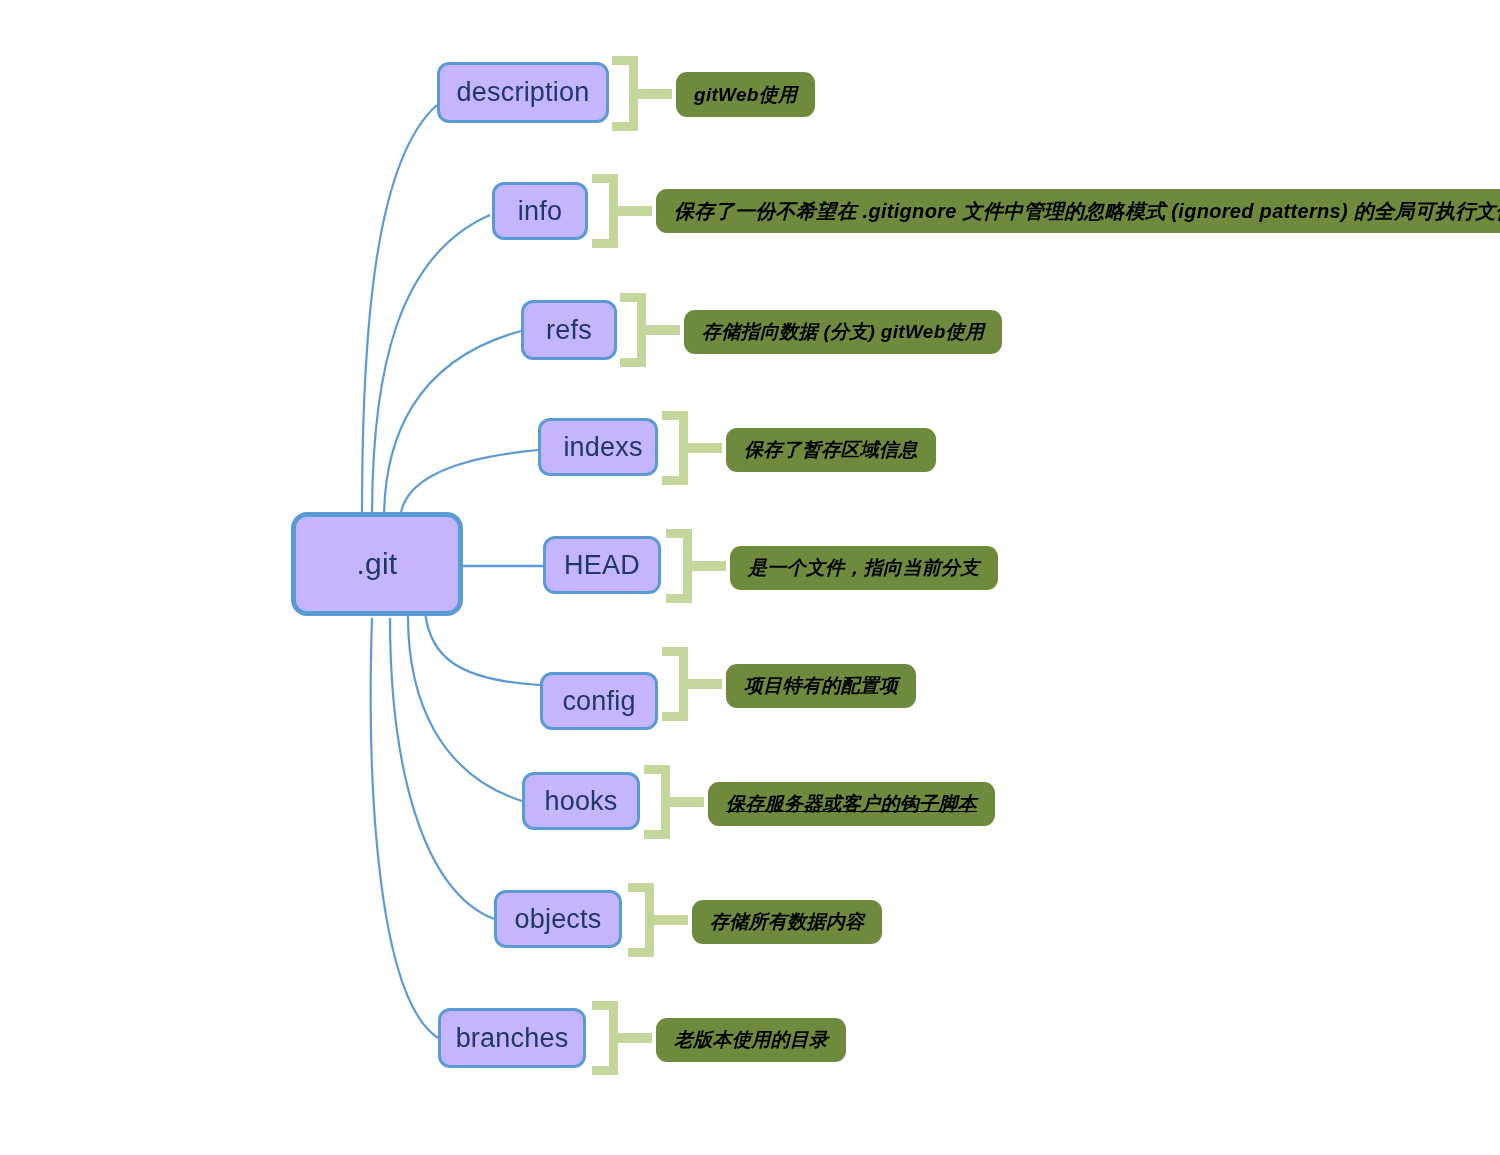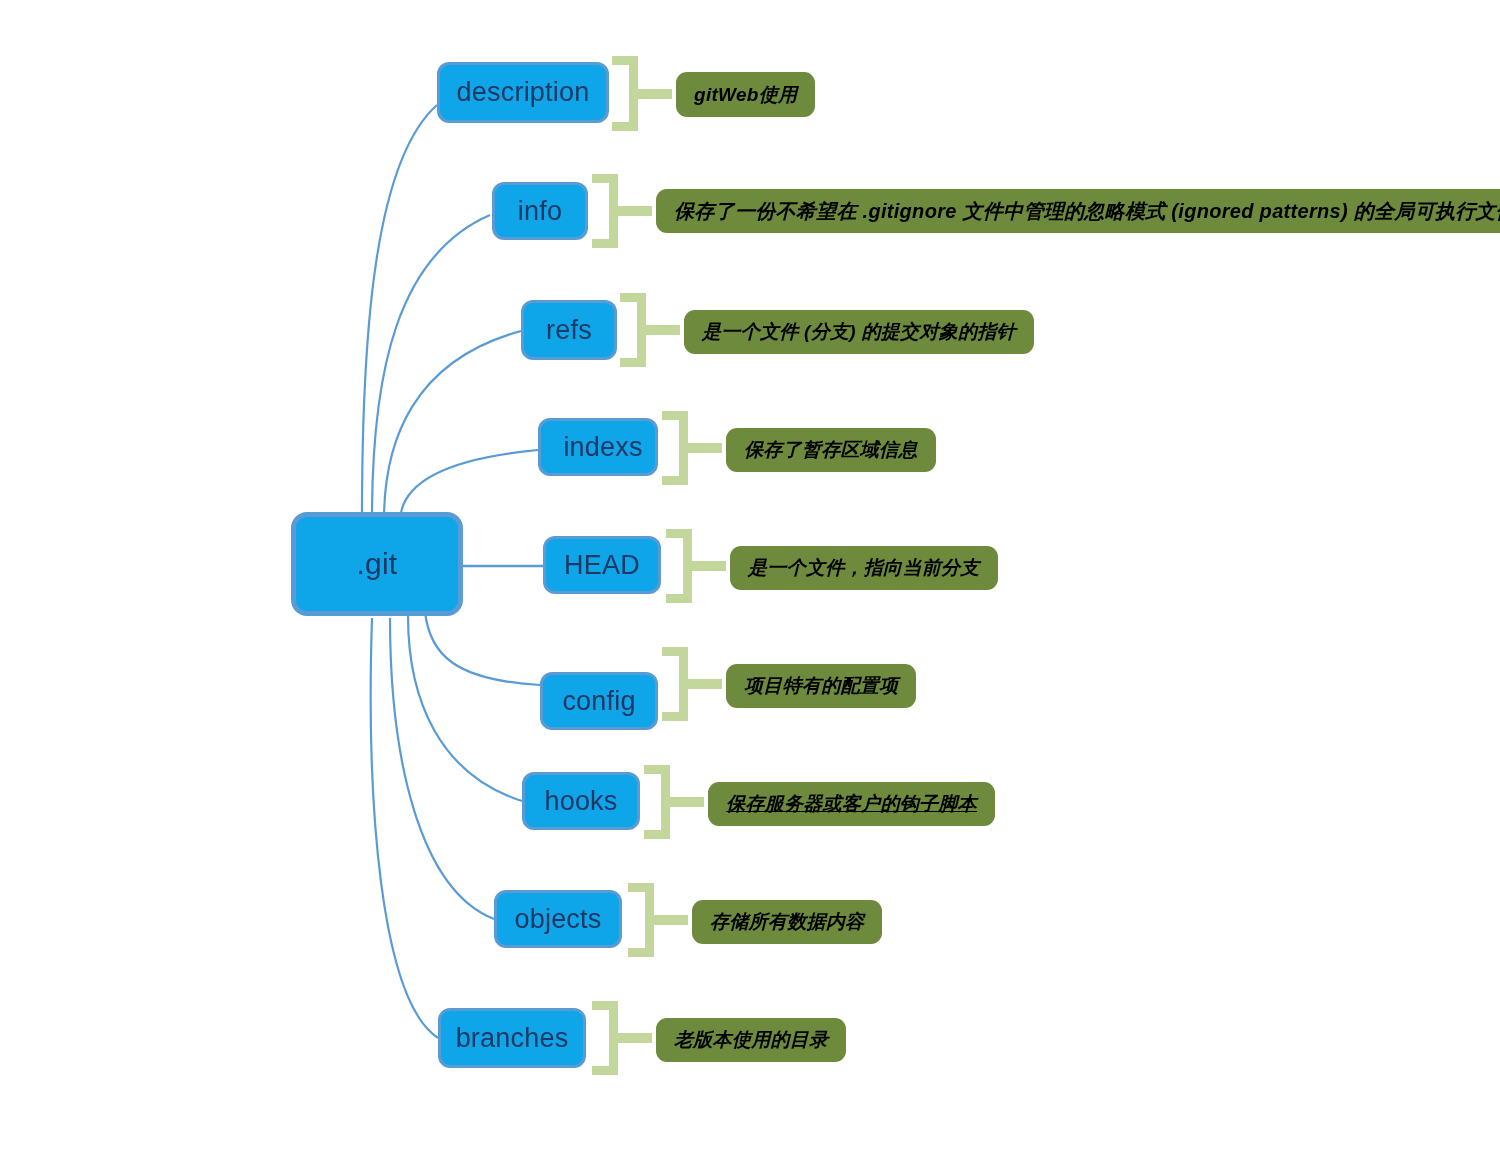--- a/index.html
+++ b/index.html
@@ -22,21 +22,21 @@
     left: 0;
     top: 0;
     width: 1500px;
     height: 1155px;
     pointer-events: none;
   }
   
   .node {
     position: absolute;
     box-sizing: border-box;
-    background: #0ea5e9;
+    background: #c4b5fd;
     border: 3px solid #5b9bd5;
     border-radius: 12px;
     color: #1f3864;
     display: flex;
     align-items: center;
     justify-content: center;
     font-size: 27px;
     font-weight: 400;
     letter-spacing: 0.2px;
     white-space: nowrap;
@@ -153,21 +153,21 @@
   <div class="node" style="left:521px; top:300px; width:96px; height:60px;">
     <span>refs</span>
   </div>
   <div class="bracket open-left" style="left:620px; top:293px; width:26px; height:74px;">
     <span class="bk-top"></span>
     <span class="bk-vert"></span>
     <span class="bk-bot"></span>
     <span class="bk-stub"></span>
   </div>
   <div class="note" style="left:684px; top:310px; height:44px;">
-    <span>是一个文件 (分支) 的提交对象的指针</span>
+    <span>存储指向数据 (分支) gitWeb使用</span>
   </div>
 
   <div class="node" style="left:538px; top:418px; width:120px; height:58px;padding-left:10px;">
     <span>indexs</span>
   </div>
   <div class="bracket open-left" style="left:662px; top:411px; width:26px; height:74px;">
     <span class="bk-top"></span>
     <span class="bk-vert"></span>
     <span class="bk-bot"></span>
     <span class="bk-stub"></span>

